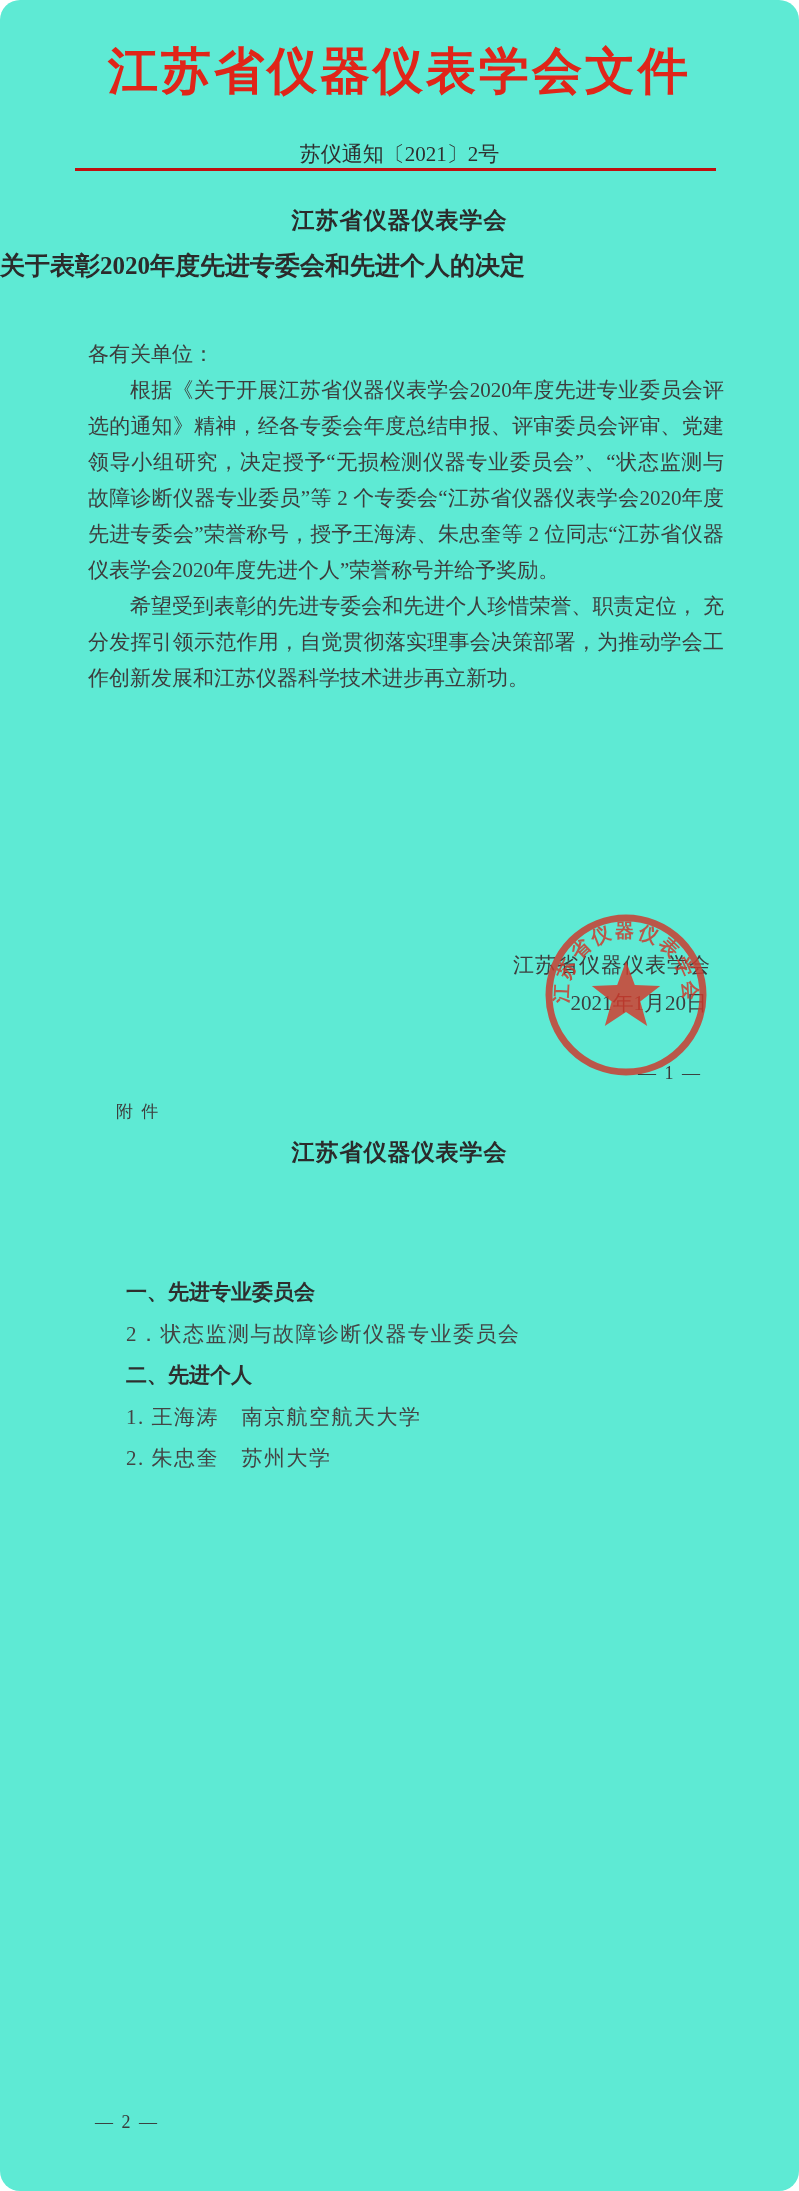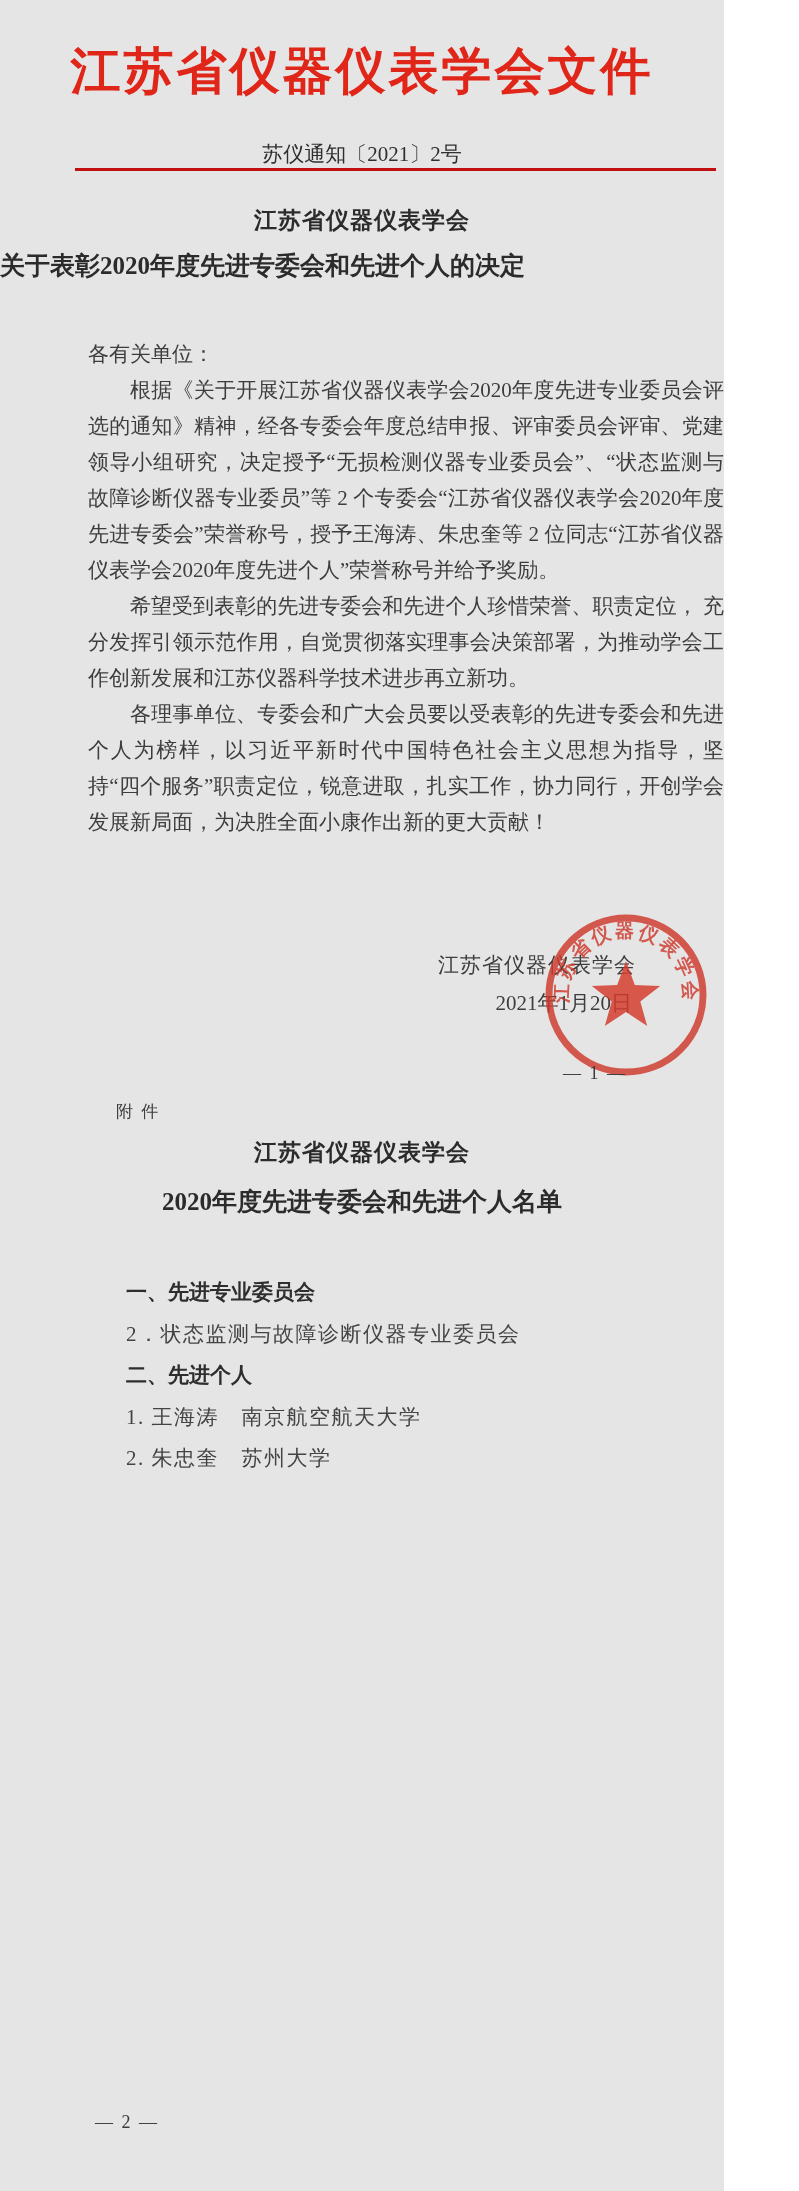--- a/index.html
+++ b/index.html
@@ -1,24 +1,25 @@
 <!DOCTYPE html>
 <html><head>
 <meta charset="utf-8">
 <style>
   * { margin: 0; padding: 0; box-sizing: border-box; }
   html, body { background: #ffffff; }
   .page {
     position: relative;
-    width: 724px;
+    width: 799px;
     height: 2191px;
-    background: #e5e5e5;
+    background: #5eead4;
     overflow: hidden;
     font-family: "Liberation Serif", "DejaVu Serif", serif;
     color: #3d3d3d;
+    border-radius: 20px;
   }
   .banner {
     position: absolute;
     top: 38px; left: 0; width: 100%;
     text-align: center;
     font-family: "Liberation Serif", "DejaVu Serif", serif;
     font-size: 50px;
     font-weight: bold;
     letter-spacing: 3px;
     color: #e02519;
@@ -149,21 +150,20 @@
   <div class="redline"></div>
 
   <div class="p1-title1">江苏省仪器仪表学会</div>
 
   <div class="p1-title2">关于表彰2020年度先进专委会和先进个人的决定</div>
 
   <div class="p1-body">
     <p class="salutation">各有关单位：</p>
     <p class="para">根据《关于开展江苏省仪器仪表学会2020年度先进专业委员会评选的通知》精神，经各专委会年度总结申报、评审委员会评审、党建领导小组研究，决定授予“无损检测仪器专业委员会”、“状态监测与故障诊断仪器专业委员”等 2 个专委会“江苏省仪器仪表学会2020年度先进专委会”荣誉称号，授予王海涛、朱忠奎等 2 位同志“江苏省仪器仪表学会2020年度先进个人”荣誉称号并给予奖励。</p>
     <p class="para">希望受到表彰的先进专委会和先进个人珍惜荣誉、职责定位， 充分发挥引领示范作用，自觉贯彻落实理事会决策部署，为推动学会工作创新发展和江苏仪器科学技术进步再立新功。</p>
-    <p class="para">各理事单位、专委会和广大会员要以受表彰的先进专委会和先进个人为榜样，以习近平新时代中国特色社会主义思想为指导，坚持“四个服务”职责定位，锐意进取，扎实工作，协力同行，开创学会发展新局面，为决胜全面小康作出新的更大贡献！</p>
   </div>
 
 
   <div class="p1-sign">江苏省仪器仪表学会</div>
 
   <div class="p1-date">2021年1月20日</div>
 
   <svg class="seal" viewBox="0 0 200 200" xmlns="http://www.w3.org/2000/svg">
     <defs>
       <path id="sealArc" d="M 45.5,119.8 A 58,58 0 1 1 154.5,119.8" fill="none"></path>
@@ -174,21 +174,20 @@
     </text>
     <polygon points="100,66 108.8,89.9 134.2,90.9 114.3,106.6 121.2,131.1 100,117 78.8,131.1 85.7,106.6 65.8,90.9 91.2,89.9" fill="#d5392a"></polygon>
   </svg>
 
   <div class="pagenum p1-pagenum">— 1 —</div>
 
   <div class="p2-attach-label">附 件</div>
 
   <div class="p2-title1">江苏省仪器仪表学会</div>
 
-  <div class="p2-title2">2020年度先进专委会和先进个人名单</div>
 
   <div class="p2-list">
     <div class="heading">一、先进专业委员会</div>
     <div class="item">2．状态监测与故障诊断仪器专业委员会</div>
     <div class="heading">二、先进个人</div>
     <div class="item">1. 王海涛　南京航空航天大学</div>
     <div class="item">2. 朱忠奎　苏州大学</div>
   </div>
 
   <div class="pagenum p2-pagenum">— 2 —</div>

